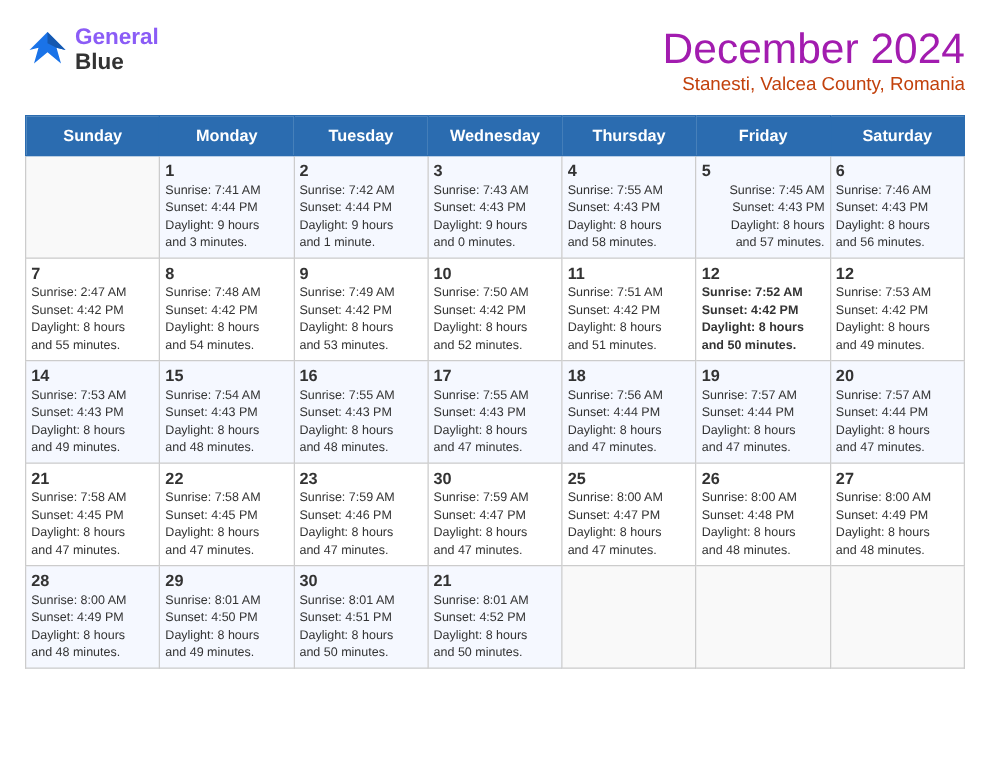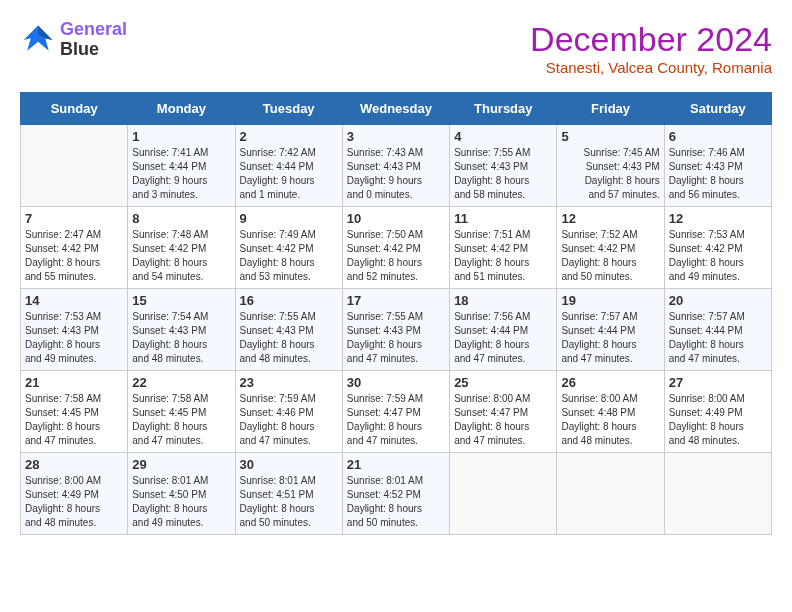--- a/index.html
+++ b/index.html
@@ -201,21 +201,21 @@
         </td>
         <td>
           <span class="day-number">11</span>
           <div class="day-info" style="white-space: pre-line;">Sunrise: 7:51 AM
 Sunset: 4:42 PM
 Daylight: 8 hours
 and 51 minutes.</div>
         </td>
         <td>
           <span class="day-number">12</span>
-          <div class="day-info" style="white-space: pre-line;">Sunrise: 7:52 AM
+          <div class="day-info" style="white-space: pre-line; font-weight: bold;">Sunrise: 7:52 AM
 Sunset: 4:42 PM
 Daylight: 8 hours
 and 50 minutes.</div>
         </td>
         <td>
           <span class="day-number">12</span>
           <div class="day-info" style="white-space: pre-line;">Sunrise: 7:53 AM
 Sunset: 4:42 PM
 Daylight: 8 hours
 and 49 minutes.</div>

